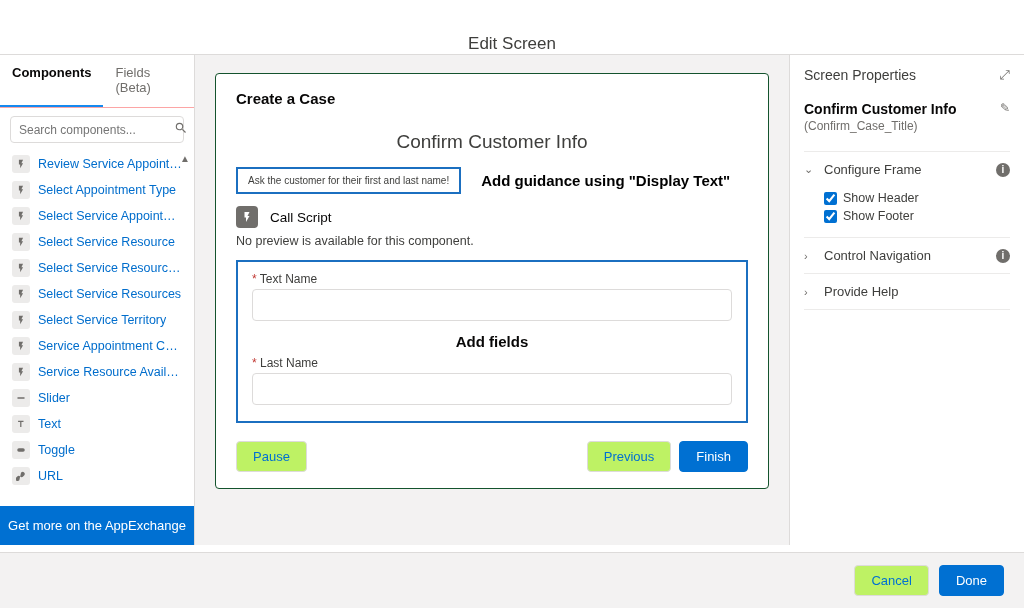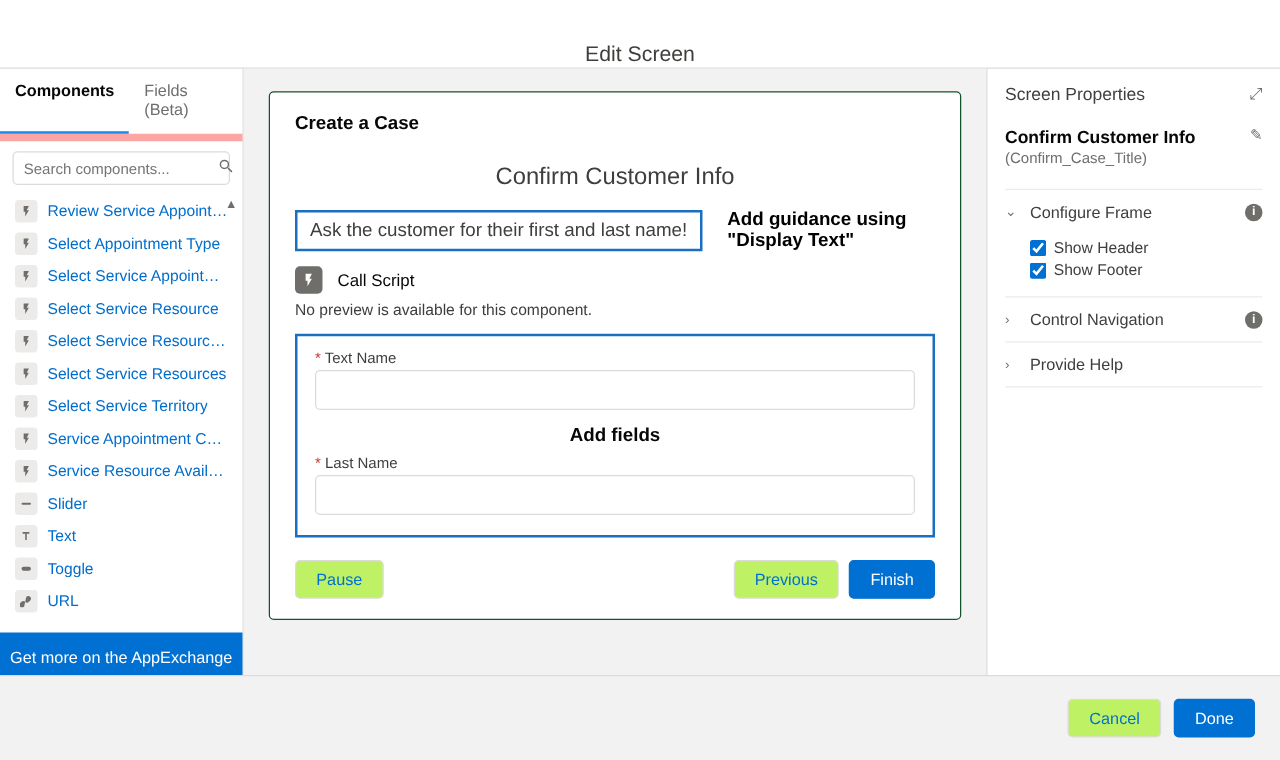--- a/index.html
+++ b/index.html
@@ -1,40 +1,40 @@
 <!DOCTYPE html>
 <html><head>
 <meta charset="utf-8">
 <style>
 * { box-sizing: border-box; margin: 0; padding: 0; }
 body { font-family: -apple-system, BlinkMacSystemFont, "Segoe UI", Arial, sans-serif; font-size: 13px; color: #080707; background: #fff; width: 1024px; height: 608px; overflow: hidden; position: relative; }
 .header { height: 55px; display: flex; align-items: flex-end; justify-content: center; border-bottom: 1px solid #dddbda; }
 .header-title { font-size: 17px; color: #3e3e3c; }
 .main { display: flex; height: 490px; }
 .left { width: 195px; border-right: 1px solid #dddbda; display: flex; flex-direction: column; }
-.tabs { display: flex; border-bottom: 6px solid #fca5a5; }
+.tabs { display: flex; border-bottom: 1px solid #fca5a5; }
 .tab { padding: 10px 12px; font-size: 13px; color: #706e6b; cursor: pointer; border-bottom: 2px solid transparent; }
 .tab.active { color: #080707; font-weight: 600; border-bottom-color: #1589ee; }
 .search-wrap { padding: 8px 10px; }
 .search-box { display:flex; align-items:center; border: 1px solid #dddbda; border-radius: 4px; background:#fff; padding: 4px 8px; }
 .search-input { border: none; outline: none; flex:1; font-size: 12px; color:#706e6b; }
 .search-icon svg { width:14px; height:14px; fill:#706e6b; }
 .comp-list { flex:1; overflow-y:auto; padding: 0 4px; position: relative; }
 .comp-item { display:flex; align-items:center; gap:8px; padding: 4px 8px; cursor:pointer; border-radius: 2px; }
 .comp-icon { width:18px; height:18px; background:#ecebea; border-radius:3px; display:flex; align-items:center; justify-content:center; flex-shrink:0; }
 .comp-icon svg { width:10px; height:10px; fill:#706e6b; }
 .comp-label { font-size: 12.5px; color:#006dcc; white-space:nowrap; overflow:hidden; text-overflow:ellipsis; }
 .scroll-arrow { position:absolute; right:4px; top:2px; font-size:10px; color:#706e6b; }
 .appex { background:#0070d2; color:#fff; text-align:center; padding: 12px 8px; font-size:13px; cursor:pointer; }
 .center { flex:1; background:#f3f2f2; padding: 18px 20px; overflow:auto; }
 .canvas { background:#fff; border:1px solid #14532d; border-radius:4px; padding: 16px 20px; }
 .canvas-title { font-size:15px; font-weight:700; margin-bottom: 24px; }
 .canvas-head { text-align:center; font-size:19px; color:#3e3e3c; margin-bottom: 14px; }
 .annotate-box { border:2px solid #1b6fc0; display:flex; padding: 6px 10px; align-items:center; }
-.annotate-text { font-size:15px; color:#3e3e3c; }
+.annotate-text { font-size:10px; color:#3e3e3c; }
 .ann-label { font-weight:700; font-size:15px; color:#000; margin-left: 20px;}
 .section-block { margin-top: 12px; }
 .sect-row { display:flex; align-items:center; gap:12px; margin: 6px 0; text-align: right;}
 .sect-icon { width:22px; height:22px; background:#706e6b; border-radius:4px; display:flex; align-items:center; justify-content:center; }
 .sect-icon svg { width:12px;height:12px; fill:#fff; }
 .sect-title { font-size:13.5px; color:#080707; }
 .nopreview { font-size:12.5px; color:#3e3e3c; margin: 6px 0 12px 0; }
 .fields-box { border:2px solid #1b6fc0; padding: 10px 14px 16px; margin-top: 6px; }
 .field-row { margin-bottom: 12px; }
 .field-label { font-size:12px; color:#3e3e3c; margin-bottom:3px; }
@@ -56,21 +56,21 @@
 .accordion { margin-top: 18px; border-top:1px solid #ecebea; }
 .acc-item { border-bottom:1px solid #ecebea; }
 .acc-head { display:flex; align-items:center; justify-content:space-between; padding: 10px 0; cursor:pointer; }
 .acc-left { display:flex; align-items:center; gap:8px; }
 .acc-chev { font-size:11px; color:#706e6b; width:12px; }
 .acc-title { font-size:13px; color:#3e3e3c; }
 .info-dot { width:14px;height:14px;border-radius:50%;background:#706e6b;color:#fff;font-size:10px;display:flex;align-items:center;justify-content:center;font-weight:700; }
 .acc-body { padding: 0 0 10px 20px; }
 .chk-row { display:flex; align-items:center; gap:6px; font-size:12.5px; color:#3e3e3c; margin: 4px 0; }
 .chk { width:13px; height:13px; accent-color:#0070d2; }
-.footer { position:absolute; bottom:0; left:0; right:0; height:68px; background:#f3f2f2; border-top:1px solid #dddbda; display:flex; justify-content:flex-end; align-items:center; padding: 0 20px; gap:10px; }
+.footer { position:absolute; bottom:0; left:0; right:0; height:56px; background:#f3f2f2; border-top:1px solid #dddbda; display:flex; justify-content:flex-end; align-items:center; padding: 0 20px; gap:10px; }
 </style>
 </head>
 <body>
 
 <div class="header">
   <div class="header-title">Edit Screen</div>
 </div>
 
 <div class="main">
 

